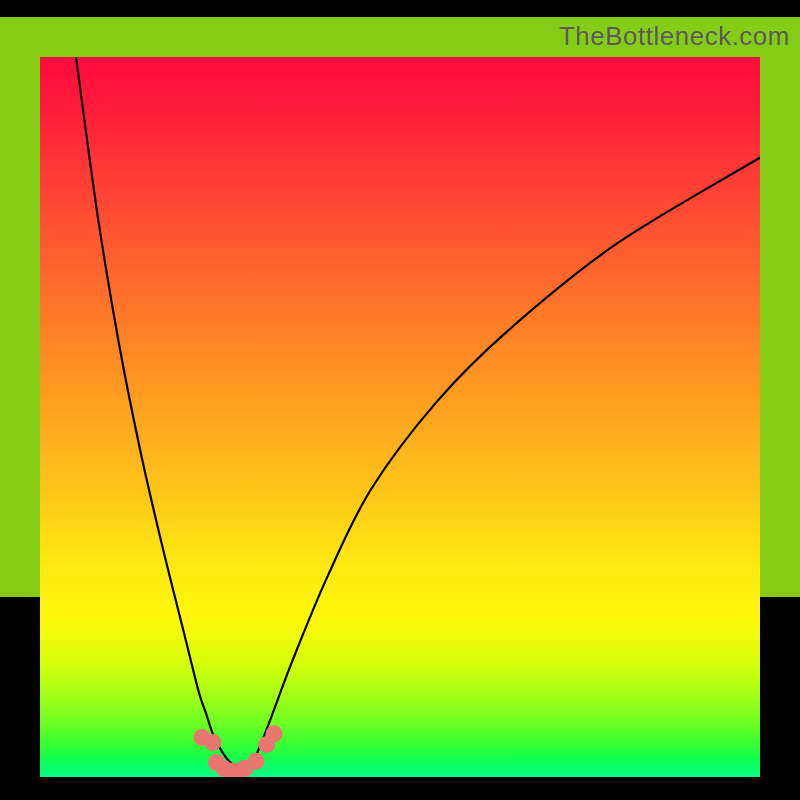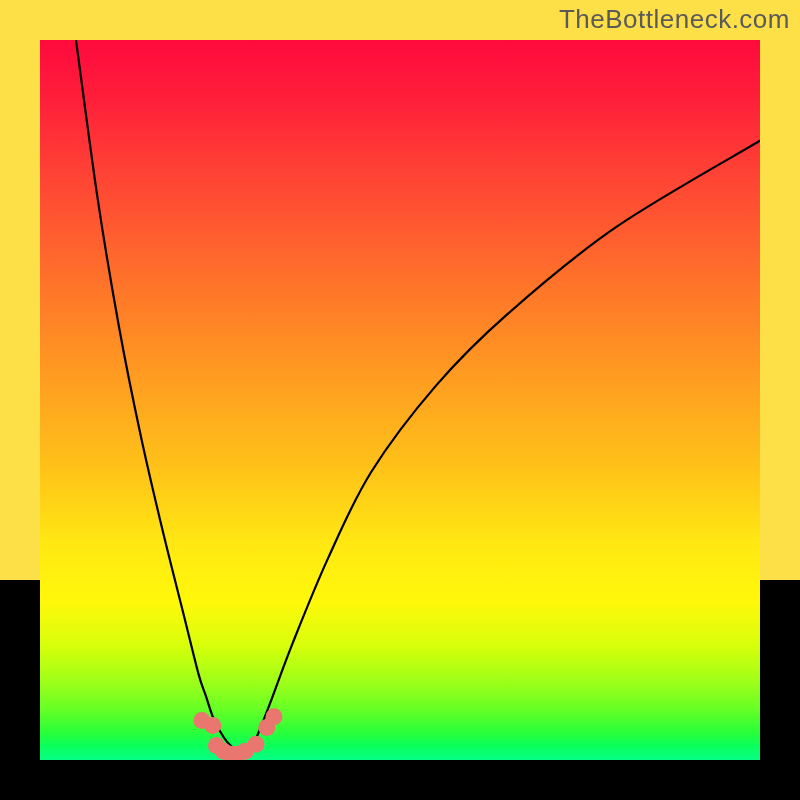--- a/index.html
+++ b/index.html
@@ -8,21 +8,22 @@
     width: 800px;
     height: 800px;
     overflow: hidden;
     background: #000;
     font-family: Arial, Helvetica, sans-serif;
   }
   .outer {
     position: relative;
     width: 800px;
     height: 580px;
-    background: #fde047;
+    background: #84cc16;
+    margin-top: 17px;
   }
   .watermark {
     position: absolute;
     top: 4px;
     right: 10px;
     color: #5a5a5a;
     font-size: 26px;
     font-weight: 500;
     letter-spacing: 0.5px;
     z-index: 20;

